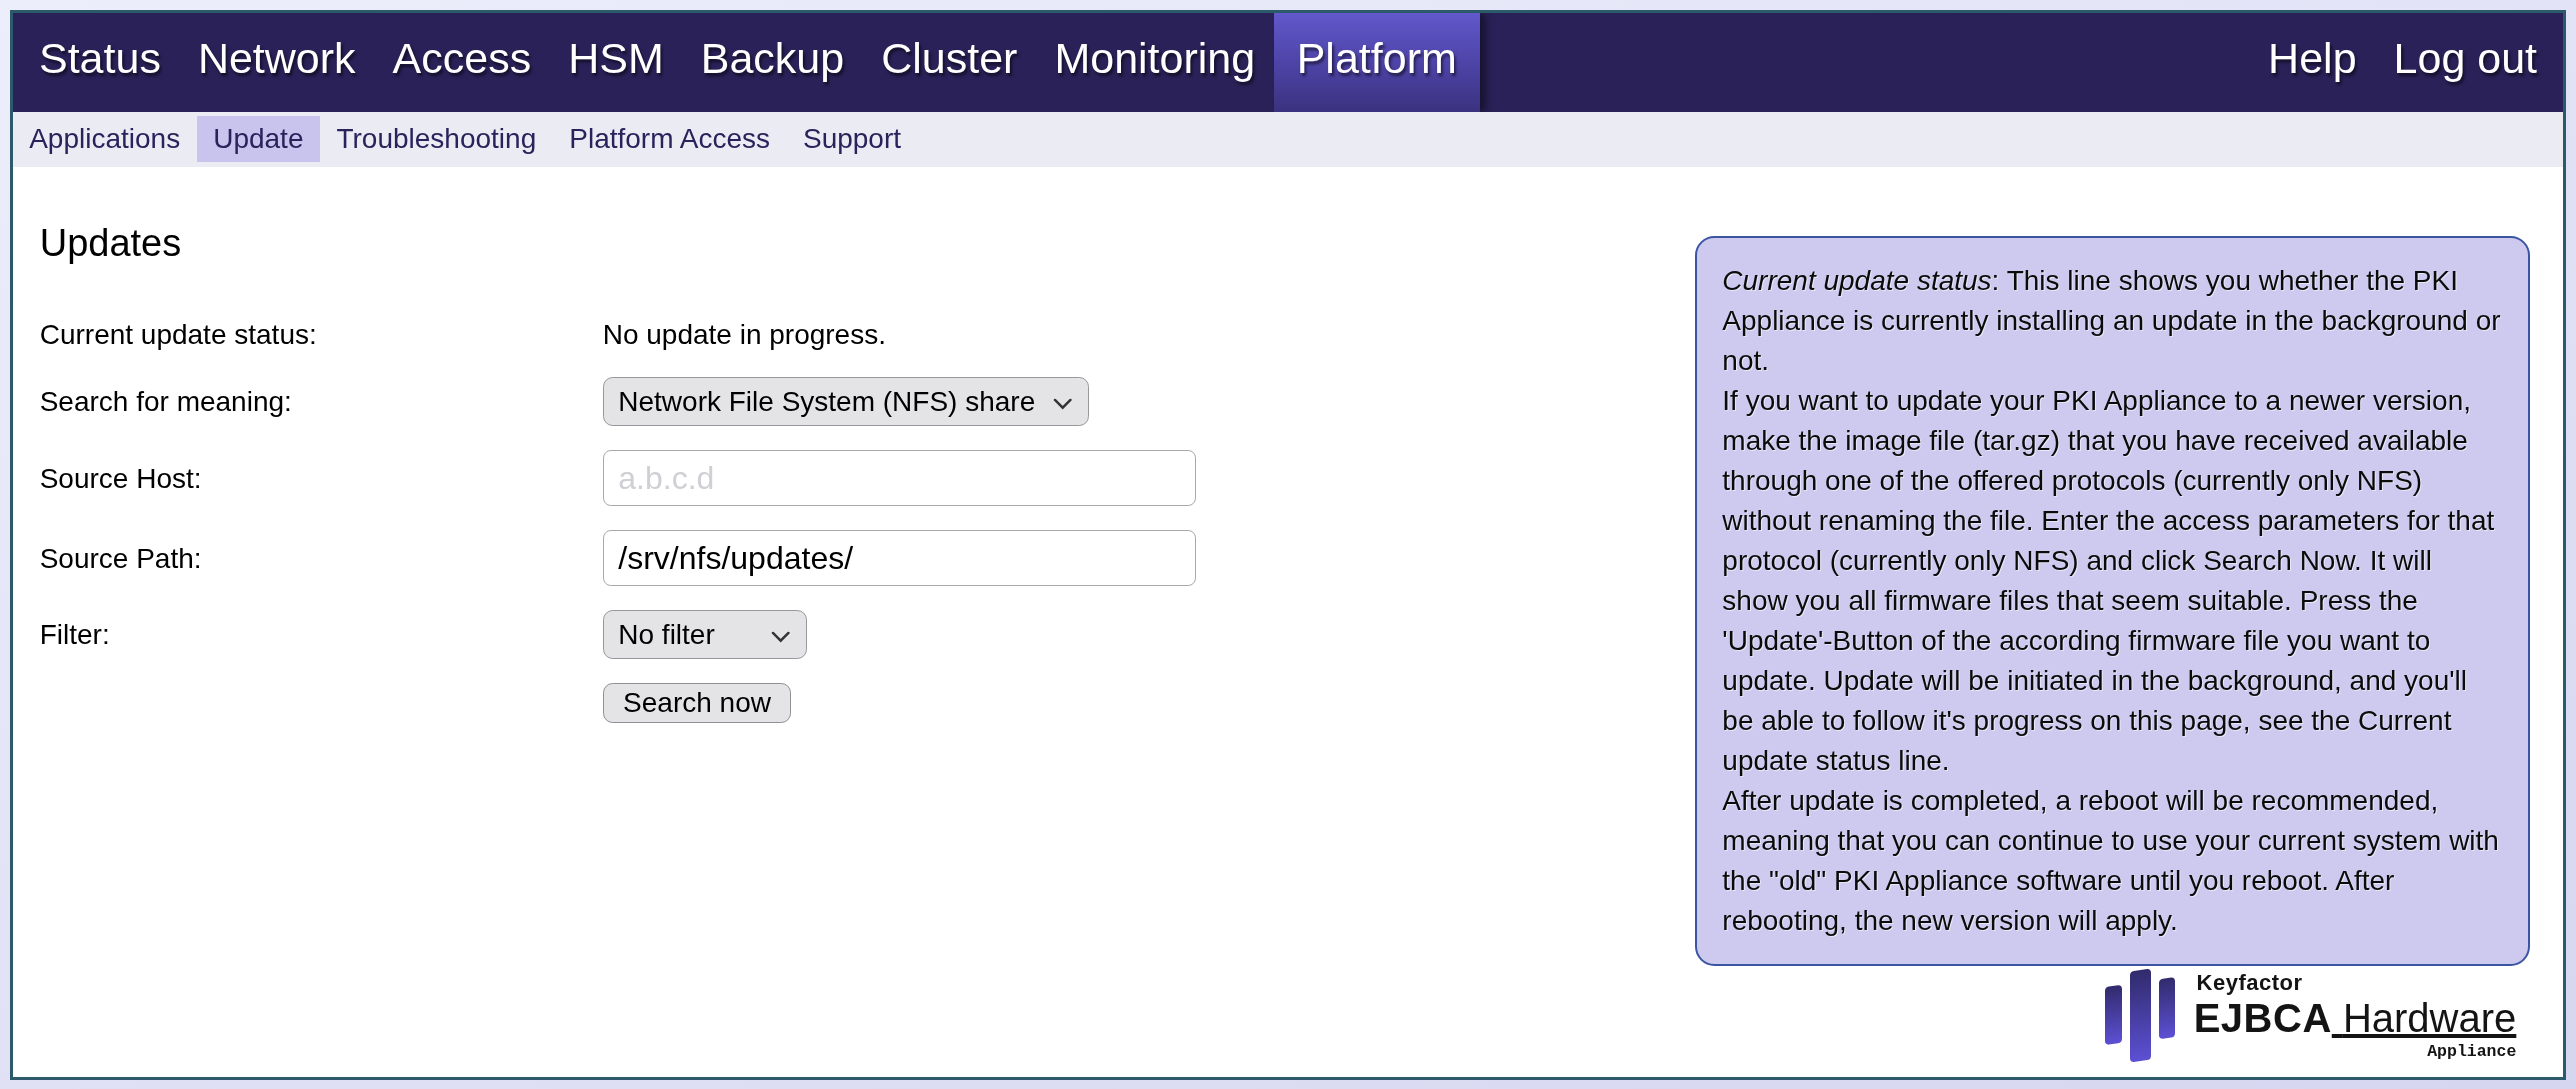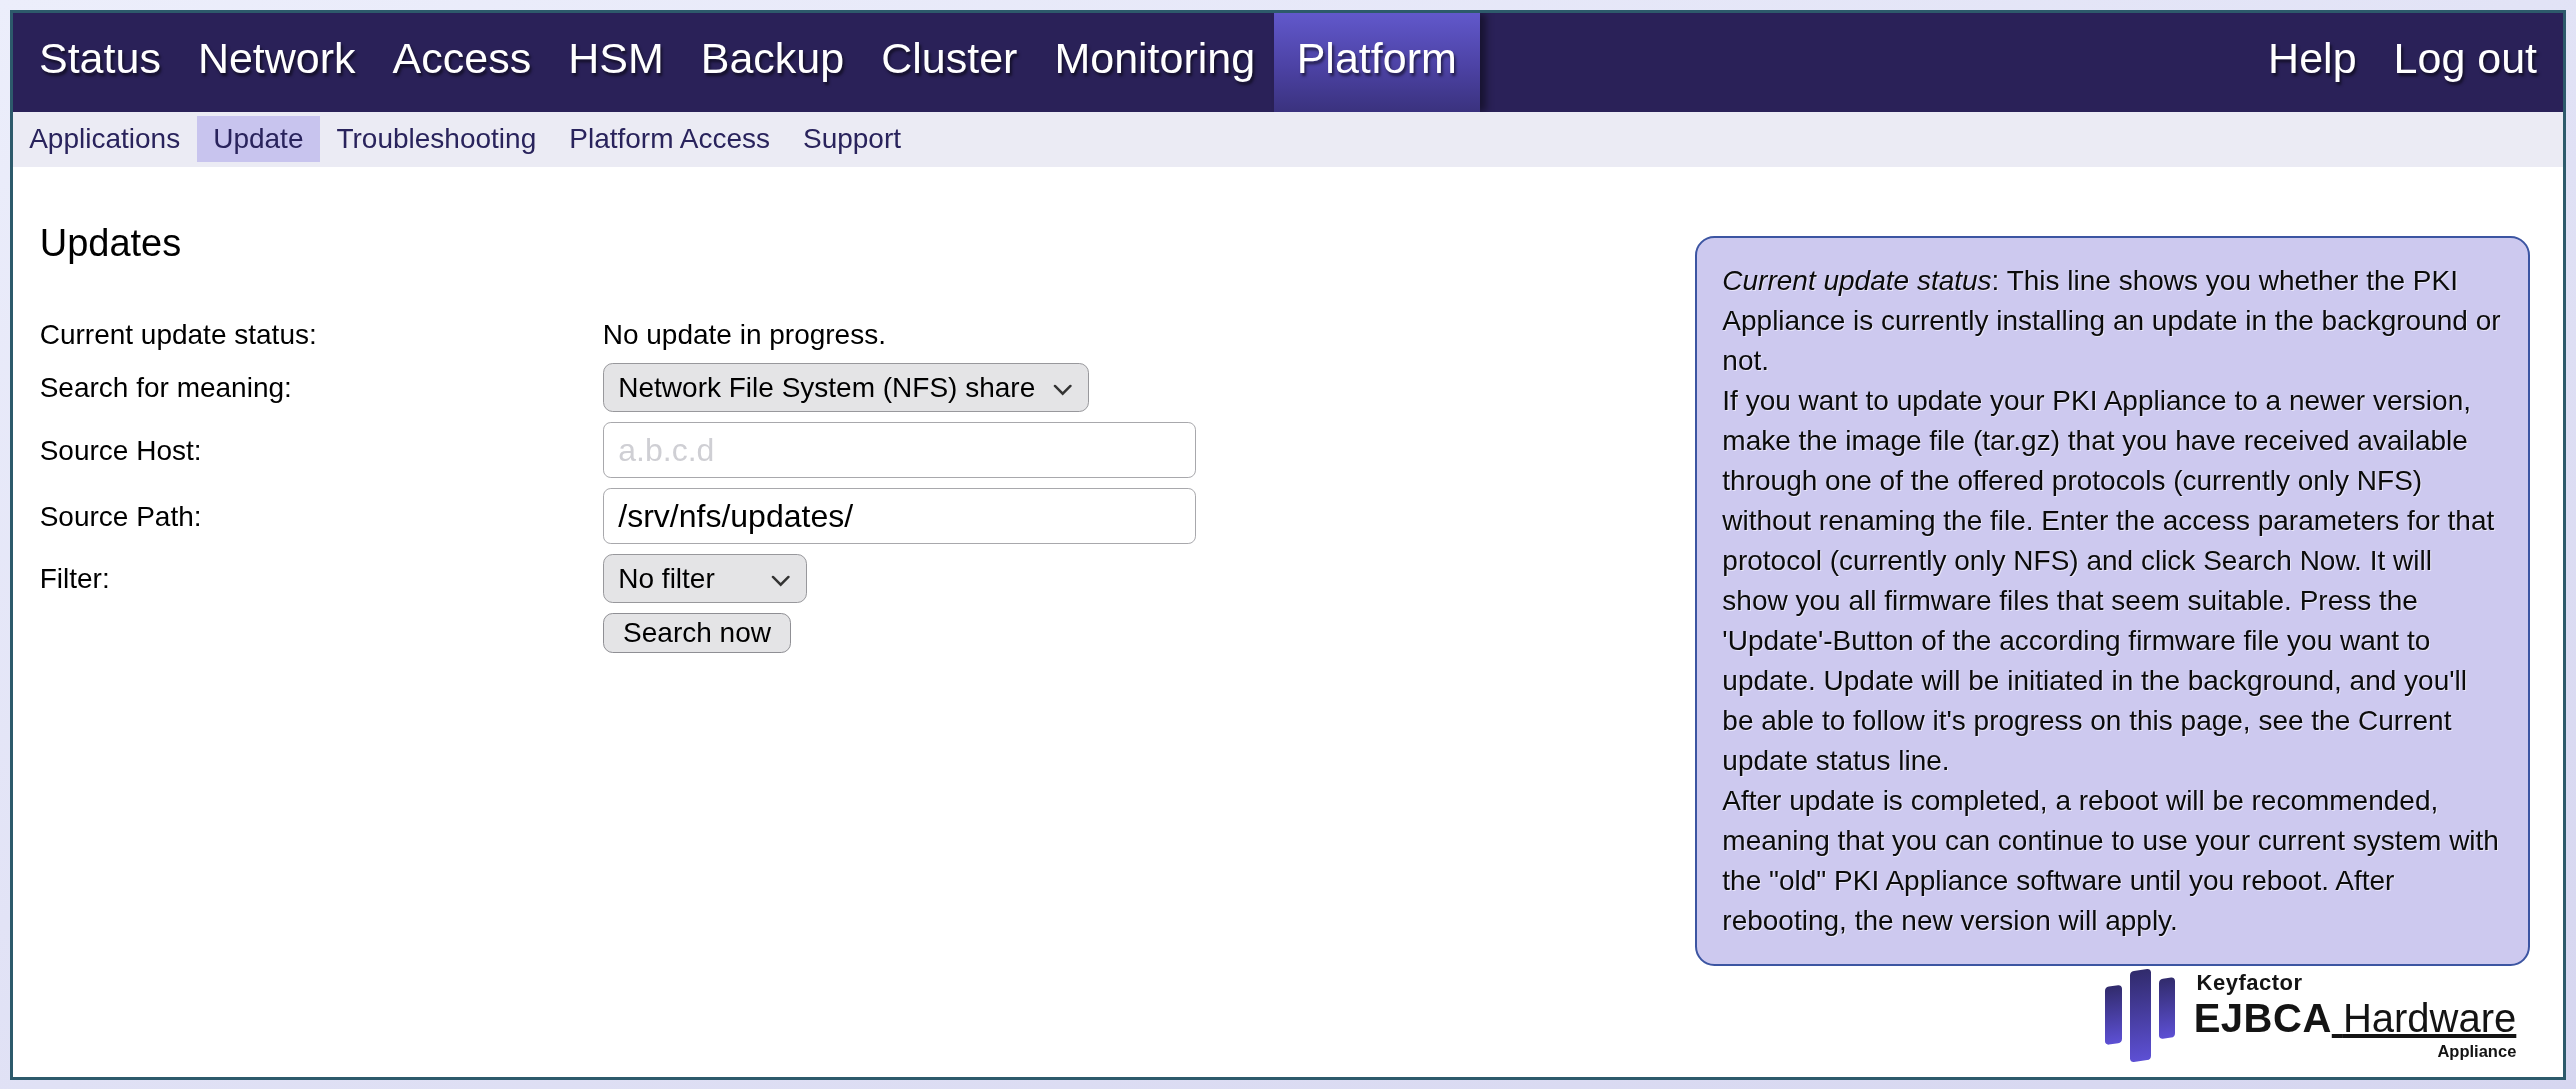--- a/index.html
+++ b/index.html
@@ -69,21 +69,21 @@
   .subnav-item.active{background:var(--subnav-active-bg);}
   
   .content{position:relative;flex:1 1 auto;background:#ffffff;}
   .page-title{
     margin:56px 0 0 27px;
     font-size:38px;font-weight:400;color:#000;line-height:1.1;
   }
   .form{
     margin:52px 0 0 27px;
     display:grid;grid-template-columns:563px auto;
-    row-gap:10px;align-items:center;justify-items:start;
+    row-gap:24px;align-items:center;justify-items:start;
   }
   .form-label,.status-value{font-size:28px;color:#000;line-height:37px;}
   .select{
     display:inline-flex;align-items:center;gap:17.5px;
     height:49px;padding:0 15.5px 0 14.6px;
     background:#e4e4e6;border:1.9px solid #98989c;border-radius:9.7px;
     font-size:28px;color:#000;cursor:pointer;white-space:nowrap;
   }
   .select .chev{display:inline-flex;margin-top:3.9px;}
   .text-input{
@@ -120,21 +120,21 @@
     border-radius:3.9px;transform:skewY(-8deg);
   }
   .logo-bar.b1{width:16.5px;height:58px;}
   .logo-bar.b2{width:21.4px;height:91px;}
   .logo-bar.b3{width:15.5px;height:60px;transform:skewY(-8deg) translateY(-6.8px);}
   .logo-text{display:flex;flex-direction:column;align-items:flex-start;}
   .logo-brand{font-size:22px;font-weight:700;color:#141414;letter-spacing:0.5px;margin-left:2.9px;}
   .logo-product{font-size:40px;color:#141414;line-height:1.12;white-space:nowrap;}
   .logo-product .bold{font-weight:700;letter-spacing:0.5px;}
   .logo-product .regular{font-weight:400;text-decoration:underline;}
-  .logo-suffix{font-size:16.5px;font-weight:700;color:#141414;align-self:flex-end;margin-top:1px;}
+  .logo-suffix{font-size:16.5px;font-weight:700;color:#141414;align-self:flex-end;margin-top:1px;font-family:Liberation Mono, monospace;}
 </style>
 </head>
 <body>
 
 <div class="frame">
 
   <nav class="topnav">
     <div class="topnav-item">Status</div>
     <div class="topnav-item">Network</div>
     <div class="topnav-item">Access</div>

